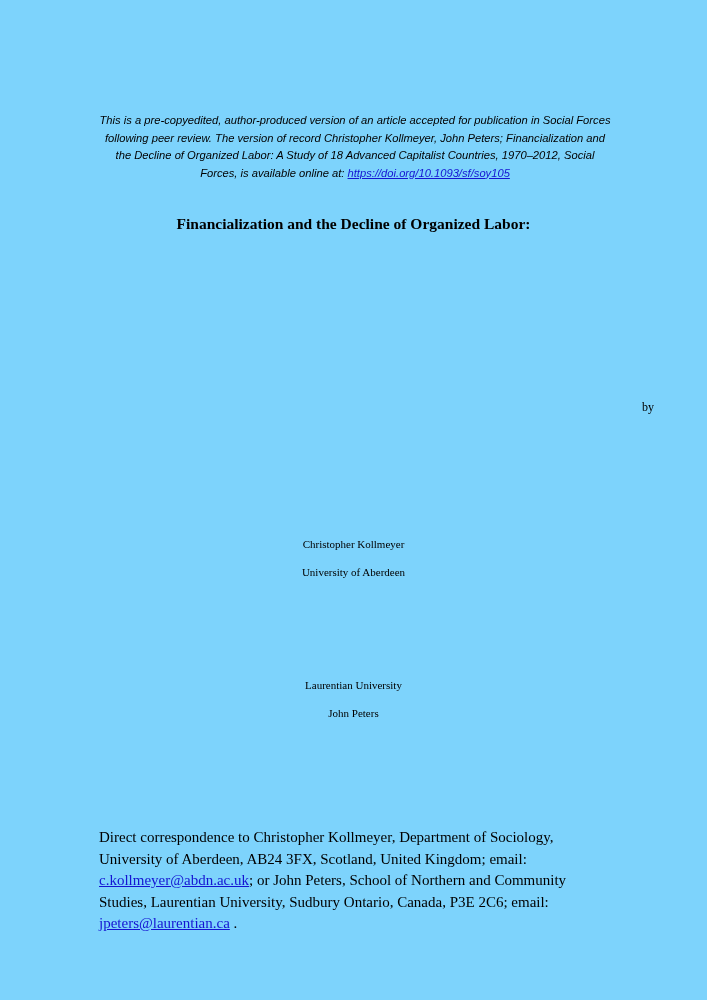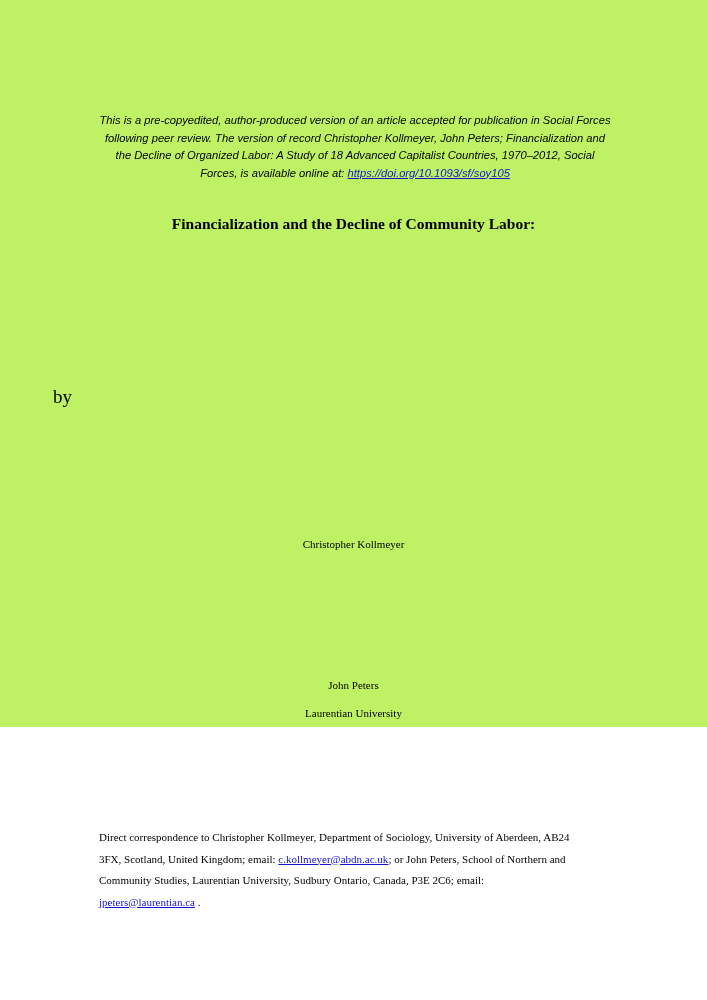--- a/index.html
+++ b/index.html
@@ -13,22 +13,22 @@
     font-family: "Liberation Serif", serif;
     color: #000000;
     position: relative;
     overflow: hidden;
   }
   .page {
     position: absolute;
     left: 0;
     top: 0;
     width: 707px;
-    height: 727px;
-    background: #bef264;
+    height: 1000px;
+    background: #7dd3fc;
   }
 
   
   .notice {
     position: absolute;
     left: 96px;
     top: 112px;
     width: 518px;
     font-family: "Liberation Sans", sans-serif;
     font-style: italic;
@@ -53,70 +53,71 @@
     text-align: center;
     font-weight: bold;
     font-size: 15.5px;
     line-height: 23px;
   }
 
   
   .by-line {
     position: absolute;
     left: 53px;
-    top: 386px;
+    top: 400px;
     width: 601px;
-    text-align: left;
-    font-size: 19px;
+    text-align: right;
+    font-size: 12px;
   }
 
   
   .author-block {
     position: absolute;
     left: 53px;
     width: 601px;
     text-align: center;
     font-size: 11px;
     line-height: 28px;
   }
   .author-1 { top: 530px; }
   .author-2 { top: 671px; }
 
   
   .correspondence {
     position: absolute;
     left: 99px;
     top: 827px;
     width: 480px;
-    font-size: 11px;
+    font-size: 15px;
     line-height: 21.5px;
     text-align: left;
   }
   .correspondence .email {
     color: #1414d2;
     text-decoration: underline;
   }
 </style>
 </head>
 <body>
 
 <div class="page">
 
   <div class="notice"><span>This is a pre-copyedited, author-produced version of an article accepted for publication in Social Forces following peer review. The version of record Christopher Kollmeyer, John Peters; Financialization and the Decline of Organized Labor: A Study of 18 Advanced Capitalist Countries, 1970–2012, Social Forces, is available online at:</span> <span class="doi-link">https://doi.org/10.1093/sf/soy105</span></div>
 
   <div class="title-block">
-    <div>Financialization and the Decline of Community Labor:</div>
+    <div>Financialization and the Decline of Organized Labor:</div>
   </div>
 
   <div class="by-line">by</div>
 
   <div class="author-block author-1">
     <div>Christopher Kollmeyer</div>
+    <div>University of Aberdeen</div>
   </div>
 
   <div class="author-block author-2">
+    <div>Laurentian University</div>
     <div>John Peters</div>
-    <div>Laurentian University</div>
   </div>
 
   <div class="correspondence"><span>Direct correspondence to Christopher Kollmeyer, Department of Sociology, University of Aberdeen, AB24 3FX, Scotland, United Kingdom; email: </span><span class="email">c.kollmeyer@abdn.ac.uk</span><span>; or John Peters, School of Northern and Community Studies, Laurentian University, Sudbury Ontario, Canada, P3E 2C6; email: </span><span class="email">jpeters@laurentian.ca</span><span> .</span></div>
 
 </div>
 
 </body></html>

